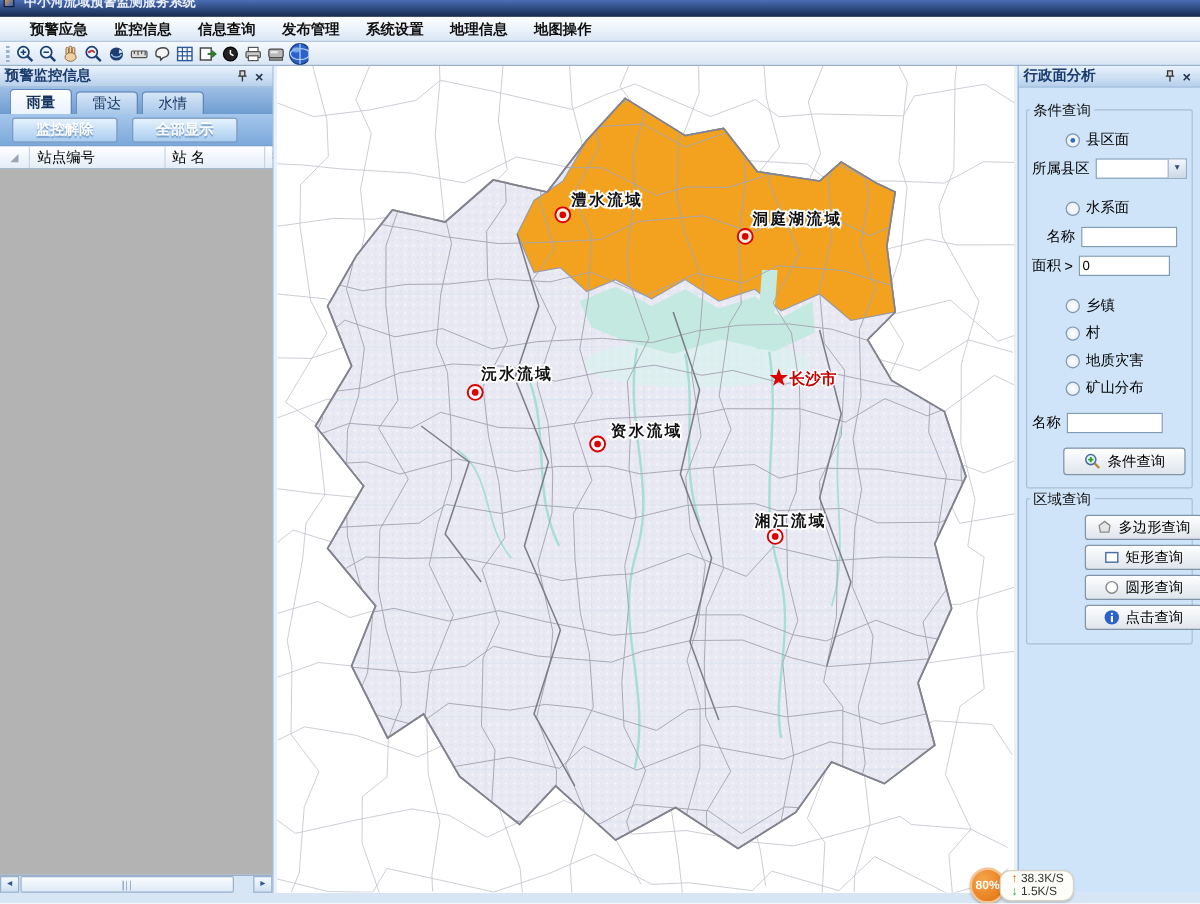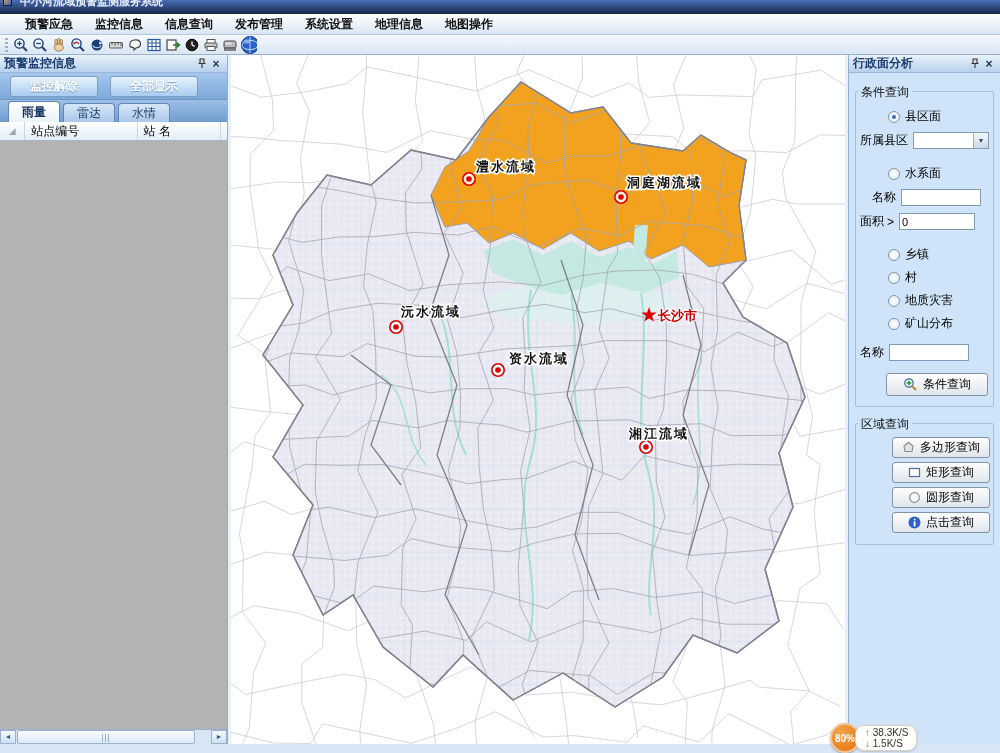--- a/index.html
+++ b/index.html
@@ -74,21 +74,21 @@
   .xp-btn { display:flex; align-items:center; justify-content:center; gap:5px; background:linear-gradient(#fefefe,#dfe5ec); border:1px solid #8393a7; border-radius:3px; cursor:default; }
   #query-btn { width:102px; height:23px; margin:12px 0 2px 26px; }
   .region-btn { width:98px; height:21px; margin:3px 0 3px 32px; font-size:12px; }
   .region-btn + .region-btn { margin-top:4px; }
 
   
   #statusbar { height:16px; background:linear-gradient(#dcebfa,#b9d4ef); border-top:1px solid #8fb0d4; display:flex; align-items:center; padding-left:5px; color:#111; }
   #statusbar span { margin-right:22px; white-space:nowrap; }
 
   
-  #net-widget { position:absolute; left:830px; top:723px; display:flex; align-items:center; z-index:60; }
+  #net-widget { position:absolute; left:808px; top:723px; display:flex; align-items:center; z-index:60; }
   #net-circle { width:30px; height:30px; border-radius:50%; background:radial-gradient(circle at 35% 30%,#f6a54a,#e2700e); border:2px solid #f3c491; color:#fff; font-size:10px; font-weight:bold; display:flex; align-items:center; justify-content:center; box-shadow:0 1px 2px rgba(0,0,0,.3); }
   #net-pill { margin-left:-5px; background:#fdfdfa; border:1px solid #d9d3c4; border-radius:9px; padding:1px 8px 1px 9px; font-size:10px; line-height:11px; color:#333; box-shadow:0 1px 2px rgba(0,0,0,.15); }
   #net-pill .up { color:#333; } #net-pill .dn { color:#333; }
   #net-pill .ar-up { color:#e05a00; font-weight:bold; } #net-pill .ar-dn { color:#1faf3a; font-weight:bold; }
 </style>
 </head>
 <body>
 
 <div id="app">
 
@@ -217,28 +217,28 @@
       <div class="panel-header">
         <span>预警监控信息</span>
         <span class="sp"></span>
         <span class="ph-btn">
           <svg width="10" height="11">
               <path d="M3 1 h4 v4.5 h-4 z M1.5 5.5 h7 M5 5.5 v4.5" fill="#d8d8d8" stroke="#333" stroke-width="1.1"></path>
             </svg>
         </span>
         <span class="ph-btn">×</span>
       </div>
-      <div id="btnrow">
-        <span class="small-btn">监控解除</span>
-        <span class="small-btn">全部显示</span>
-      </div>
       <div id="tabstrip">
         <span class="tab active">雨量</span>
         <span class="tab">雷达</span>
         <span class="tab">水情</span>
+      </div>
+      <div id="btnrow">
+        <span class="small-btn">监控解除</span>
+        <span class="small-btn">全部显示</span>
       </div>
       <div id="thead">
         <span class="th c0">◢</span>
         <span class="th c1">站点编号</span>
         <span class="th c2">站 名</span>
         <span class="th c3">报警类别</span>
       </div>
       <div id="tbody"></div>
       <div id="hscroll">
         <span class="sbtn">◄</span>
@@ -488,21 +488,21 @@
             <svg width="15" height="15">
                 <circle cx="6" cy="6" r="4.2" fill="#eaf4ff" stroke="#4a6d9c" stroke-width="1.3"></circle>
                 <line x1="9.2" y1="9.2" x2="13" y2="13" stroke="#b58a3c" stroke-width="2"></line>
                 <line x1="3.8" y1="6" x2="8.2" y2="6" stroke="#2aa02a" stroke-width="1.6"></line>
                 <line x1="6" y1="3.8" x2="6" y2="8.2" stroke="#2aa02a" stroke-width="1.6"></line>
               </svg>
             <span>条件查询</span>
           </div>
         </div>
 
-        <div class="groupbox" style="margin-top:16px; padding:10px 4px 8px;">
+        <div class="groupbox" style="margin-top:8px; padding:10px 16px 8px;">
           <span class="gb-label">区域查询</span>
 
           <div class="xp-btn region-btn">
             <svg width="13" height="13">
                 <path d="M3 10.5 L2 5 L6.5 1.5 L11 5 L10 10.5 Z" fill="#e4e4e4" stroke="#8a8a8a" stroke-width="1.1"></path>
               </svg>
             <span>多边形查询</span>
           </div>
           <div class="xp-btn region-btn">
             <svg width="13" height="13">

